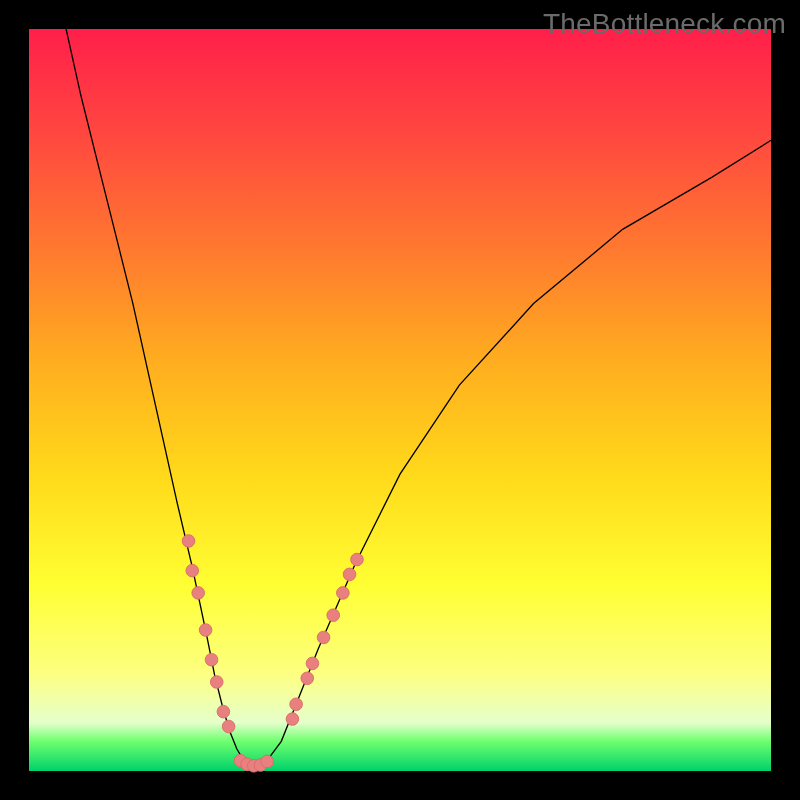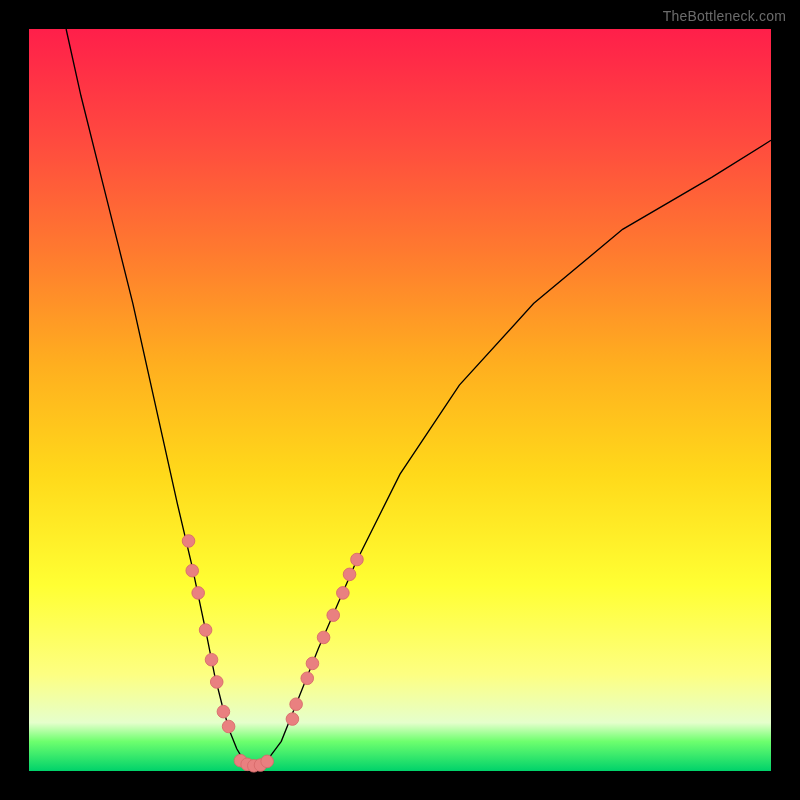--- a/index.html
+++ b/index.html
@@ -34,21 +34,21 @@
       #e5ffcc 93.5%,
       #6eff6e 96%,
       #00d26a 100%
     );
   }
   .watermark {
     position: absolute;
     top: 8px;
     right: 14px;
     color: #6b6b6b;
-    font-size: 14px;
+    font-size: 28px;
     font-weight: 500;
     letter-spacing: 0.2px;
     user-select: none;
   }
   svg.overlay {
     position: absolute;
     left: 29px;
     top: 29px;
     width: 742px;
     height: 742px;

